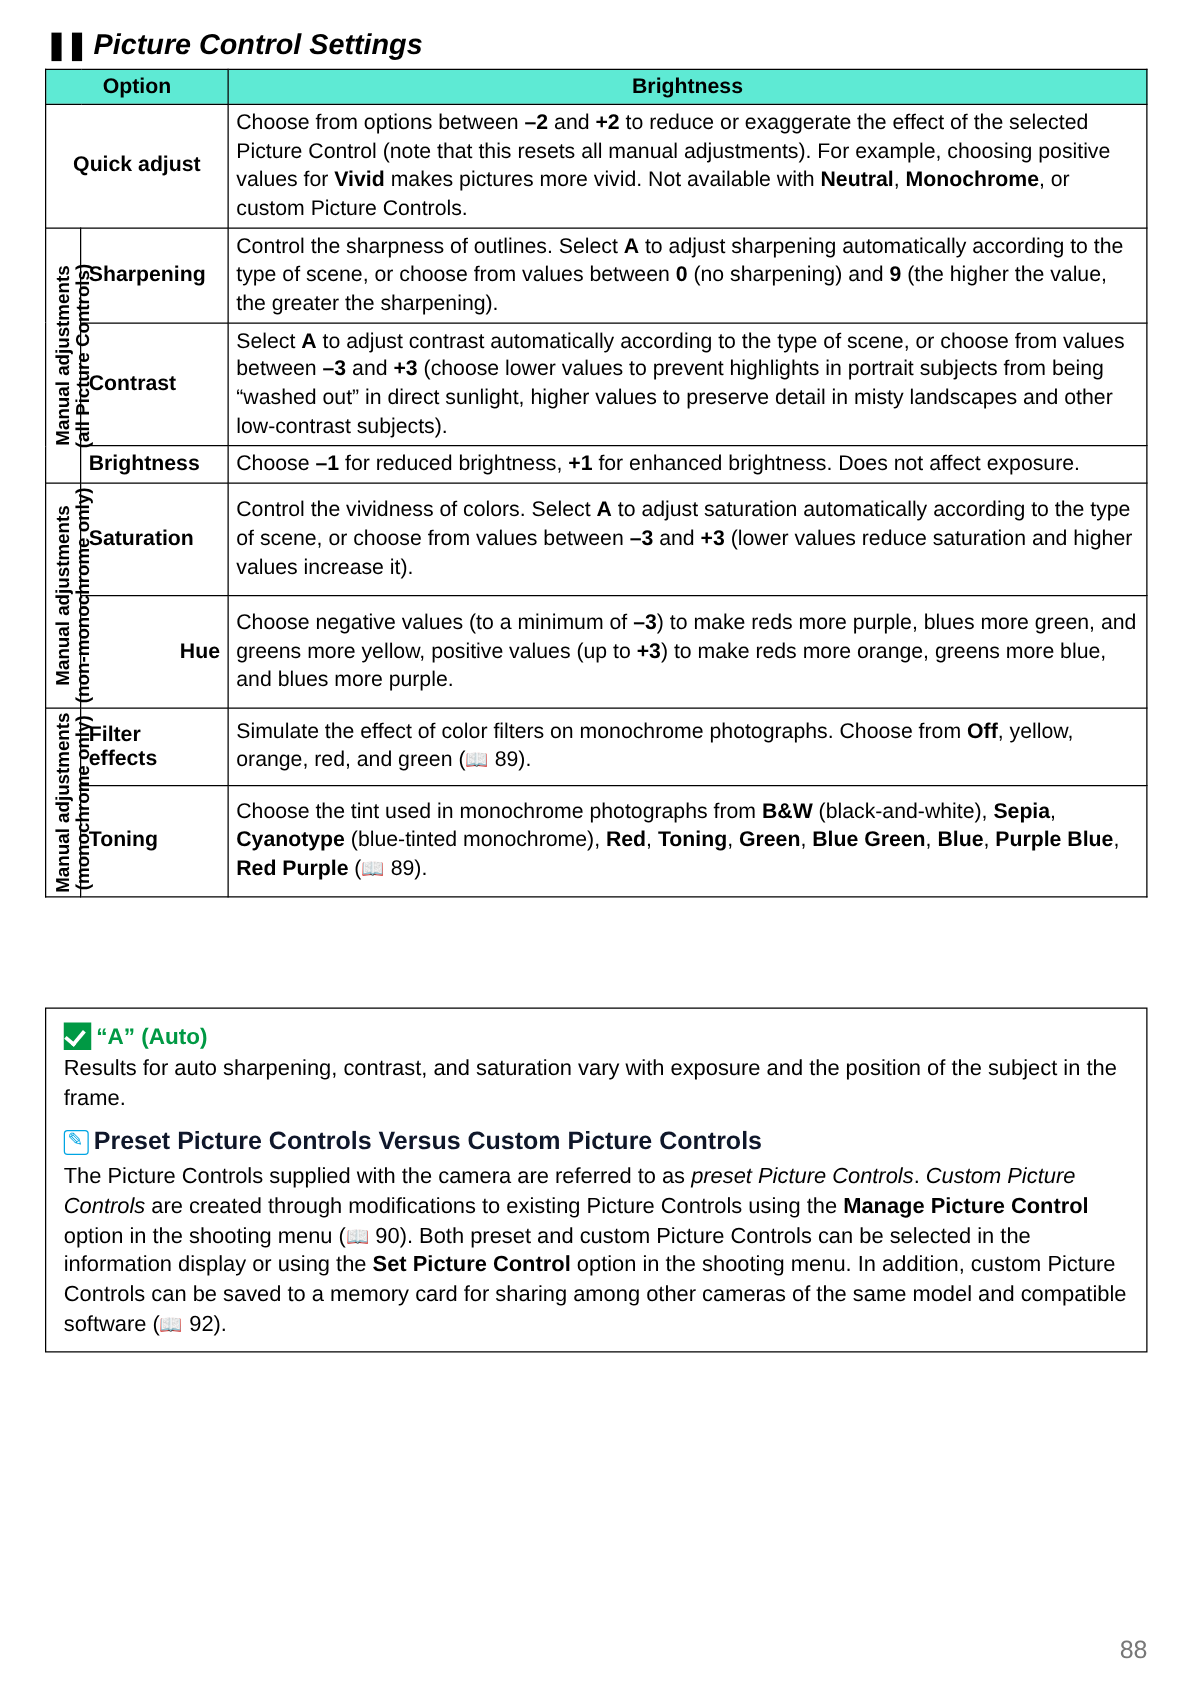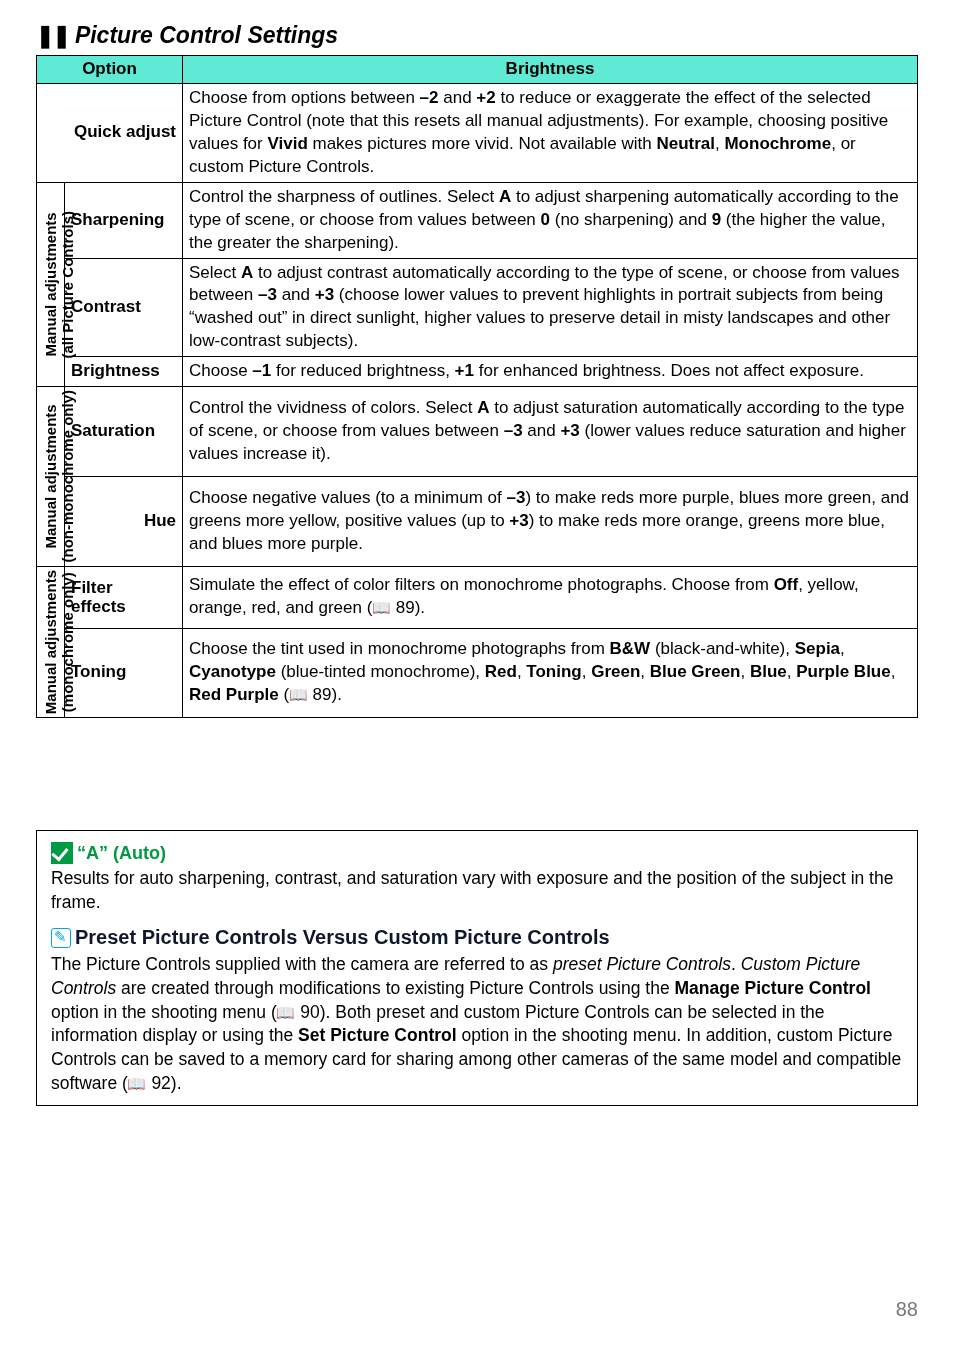--- a/index.html
+++ b/index.html
@@ -9,32 +9,32 @@
 .section-heading .title{font-size:23px;font-weight:700;font-style:italic}
 .tbl{border-collapse:collapse;width:100%;table-layout:fixed}
 .tbl th,.tbl td{border:1px solid #000;padding:3px 6px;vertical-align:middle}
 .tbl thead th{background:#5eead4;text-align:center;font-weight:700;font-size:17px;padding:2px}
 .opt-col{width:118px;text-align:center;font-weight:700}
 .merge-col{width:28px}
 .vtext{writing-mode:vertical-rl;transform:rotate(180deg);text-align:center;font-weight:700;font-size:15px;line-height:1.1}
 .vtext .paren{font-weight:700}
 .desc{font-size:17px;line-height:1.35}
 .opt-label{font-weight:700}
-.quick-cell{text-align:right;padding-left:14px}
+.quick-cell{text-align:center;padding-left:14px}
 .icon-v{display:inline-block;width:22px;height:22px;background:#009944;position:relative;vertical-align:middle;margin-right:4px}
 .icon-v::after{content:"";position:absolute;left:4px;top:3px;width:7px;height:12px;border-right:3px solid #fff;border-bottom:3px solid #fff;transform:rotate(40deg)}
 .icon-pencil{display:inline-block;width:20px;height:20px;border:1.5px solid #00a5e3;border-radius:3px;position:relative;vertical-align:middle;margin-right:4px}
 .icon-pencil::after{content:"✎";position:absolute;left:2px;top:-2px;font-size:15px;color:#00a5e3}
-.note-box{border:1px solid #000;padding:10px 14px;margin-top:112px}
+.note-box{border:1px solid #000;padding:10px 14px;margin-top:88px}
 .note-head{display:flex;align-items:center;gap:0;margin-bottom:2px}
 .note-title{font-weight:700;color:#009944;font-size:18px}
 .note-title2{font-weight:700;color:#0f172a;font-size:20px}
 .note-body{font-size:17.5px;line-height:1.35;margin-bottom:10px}
 .ref-icon{font-size:15px;vertical-align:baseline}
-.pnum{position:fixed;bottom:29px;right:36px;font-size:20px;color:#777}
+.pnum{position:fixed;bottom:18px;right:36px;font-size:20px;color:#777}
 b{font-weight:700}
 i.term{font-style:italic}
 .note-sect2{margin-top:6px}
 </style>
 </head>
 <body>
 
 <div class="section-heading">
   <span class="bars">❚❚</span>
   <span class="title">Picture Control Settings</span>

